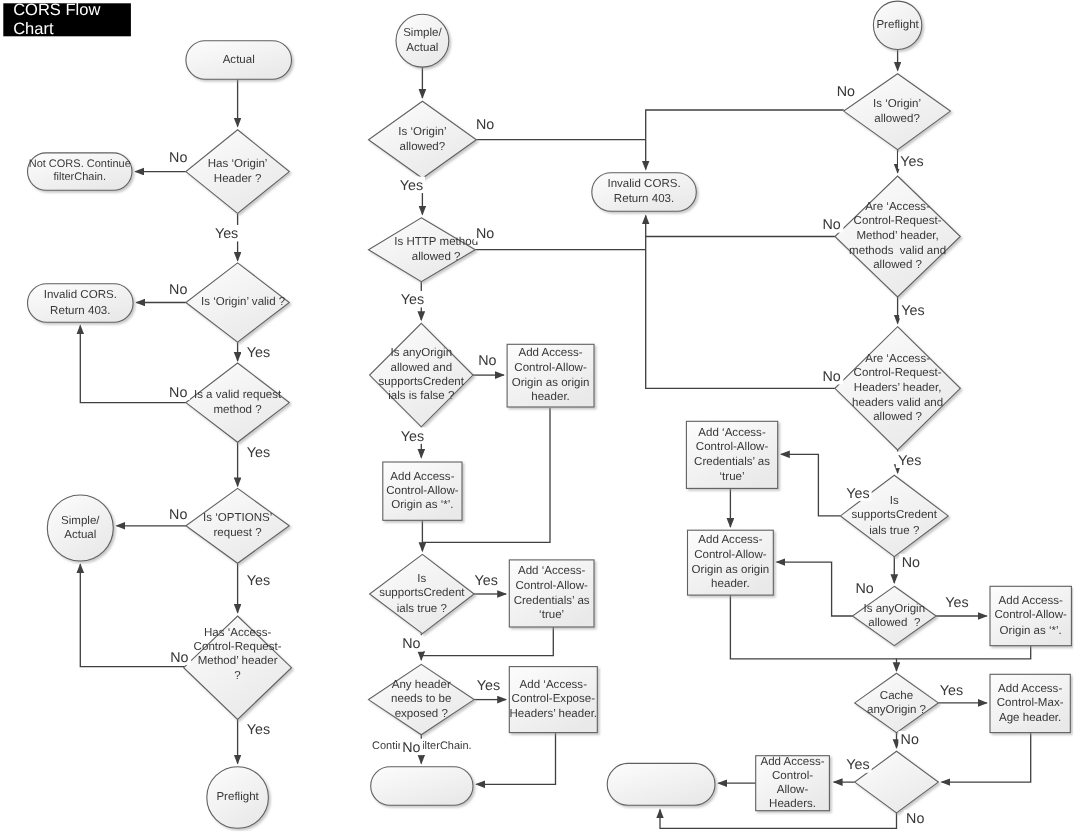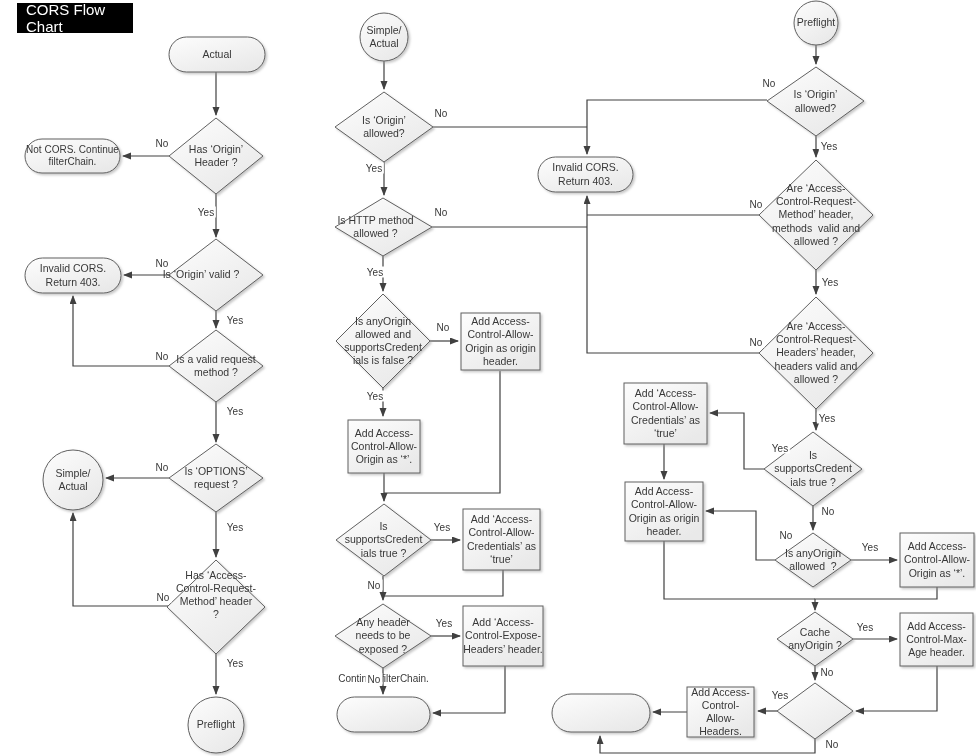--- a/index.html
+++ b/index.html
@@ -11,26 +11,26 @@
   .edge { stroke:#404040; stroke-width:1.2; fill:none; }
   .shape { fill:url(#shapeGrad); stroke:#606060; stroke-width:1; filter:url(#ds); }
   .node-text {
     position:absolute; display:flex; align-items:center; justify-content:center;
     color:#383838; font-size:10.5px; line-height:1.25; pointer-events:none;
   }
   .node-text span { white-space:pre; text-align:center; }
   .node-text.fs10 { font-size:10px; }
   .edge-label {
     position:absolute; transform:translate(-50%,-50%); background:#ffffff;
-    padding:0 2px; font-size:10px; color:#383838; pointer-events:none;
+    padding:0 2px; font-size:13px; color:#383838; pointer-events:none;
   }
   .title-box {
     position:absolute; left:3px; top:3px; width:116px; height:30px;
     background:#000000; color:#ffffff; display:flex; align-items:center;
-    padding-left:9px; box-sizing:border-box; font-size:15px;margin-left:14px;
+    padding-left:9px; box-sizing:border-box; font-size:15px;
   }
 </style>
 </head>
 <body>
 
 <div class="canvas">
 
   <svg class="layer" width="976" height="756">
     <defs>
       <linearGradient id="shapeGrad" x1="0" y1="0" x2="0.7" y2="1">
@@ -146,21 +146,21 @@
       <span>Actual</span>
     </div>
   <div class="node-text fs10" style="left:25px;top:139px;width:95px;height:34px">
       <span>Not CORS. Continue
 filterChain.</span>
     </div>
   <div class="node-text" style="left:169px;top:118px;width:94px;height:76px">
       <span>Has ‘Origin’
 Header ?</span>
     </div>
-  <div class="node-text" style="left:154px;top:239px;width:94px;height:72px">
+  <div class="node-text" style="left:174px;top:239px;width:94px;height:72px">
       <span>Is ‘Origin’ valid ?</span>
     </div>
   <div class="node-text" style="left:25px;top:258px;width:96px;height:35px">
       <span>Invalid CORS.
 Return 403.</span>
     </div>
   <div class="node-text" style="left:169px;top:330px;width:94px;height:72px">
       <span>Is a valid request
 method ?</span>
     </div>
@@ -187,21 +187,21 @@
 Actual</span>
     </div>
   <div class="node-text" style="left:335px;top:92px;width:98px;height:70px">
       <span>Is ‘Origin’
 allowed?</span>
     </div>
   <div class="node-text" style="left:538px;top:157px;width:95px;height:35px">
       <span>Invalid CORS.
 Return 403.</span>
     </div>
-  <div class="node-text" style="left:327px;top:198px;width:97px;height:58px">
+  <div class="node-text" style="left:348px;top:198px;width:97px;height:58px">
       <span>Is HTTP method
 allowed ?</span>
     </div>
   <div class="node-text" style="left:336px;top:294px;width:94px;height:94px">
       <span>Is anyOrigin
 allowed and
 supportsCredent
 ials is false ?</span>
     </div>
   <div class="node-text" style="left:461px;top:313px;width:79px;height:57px">

